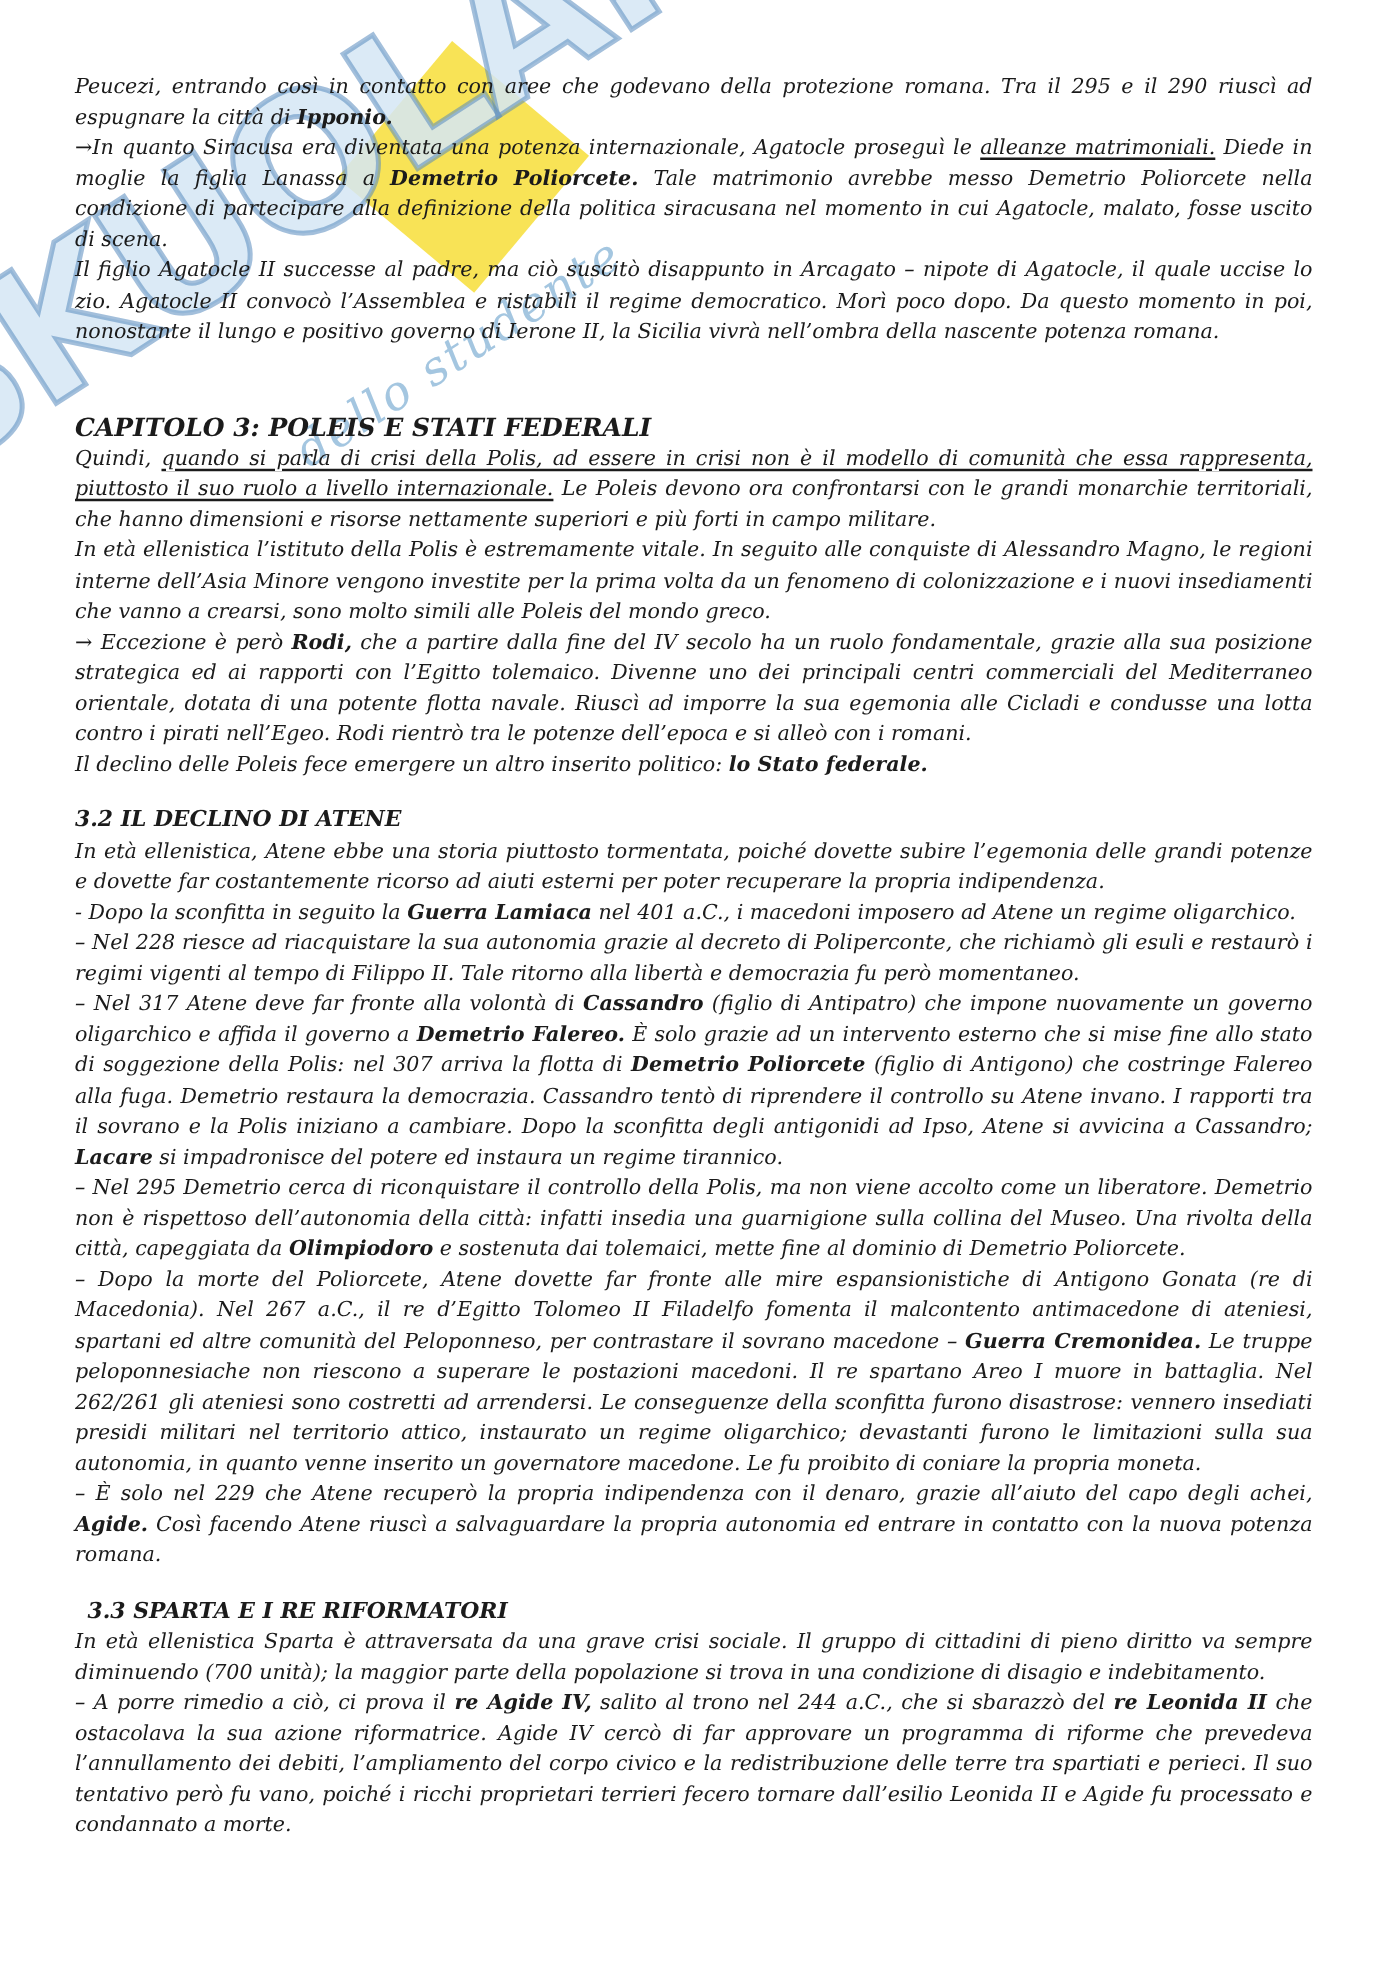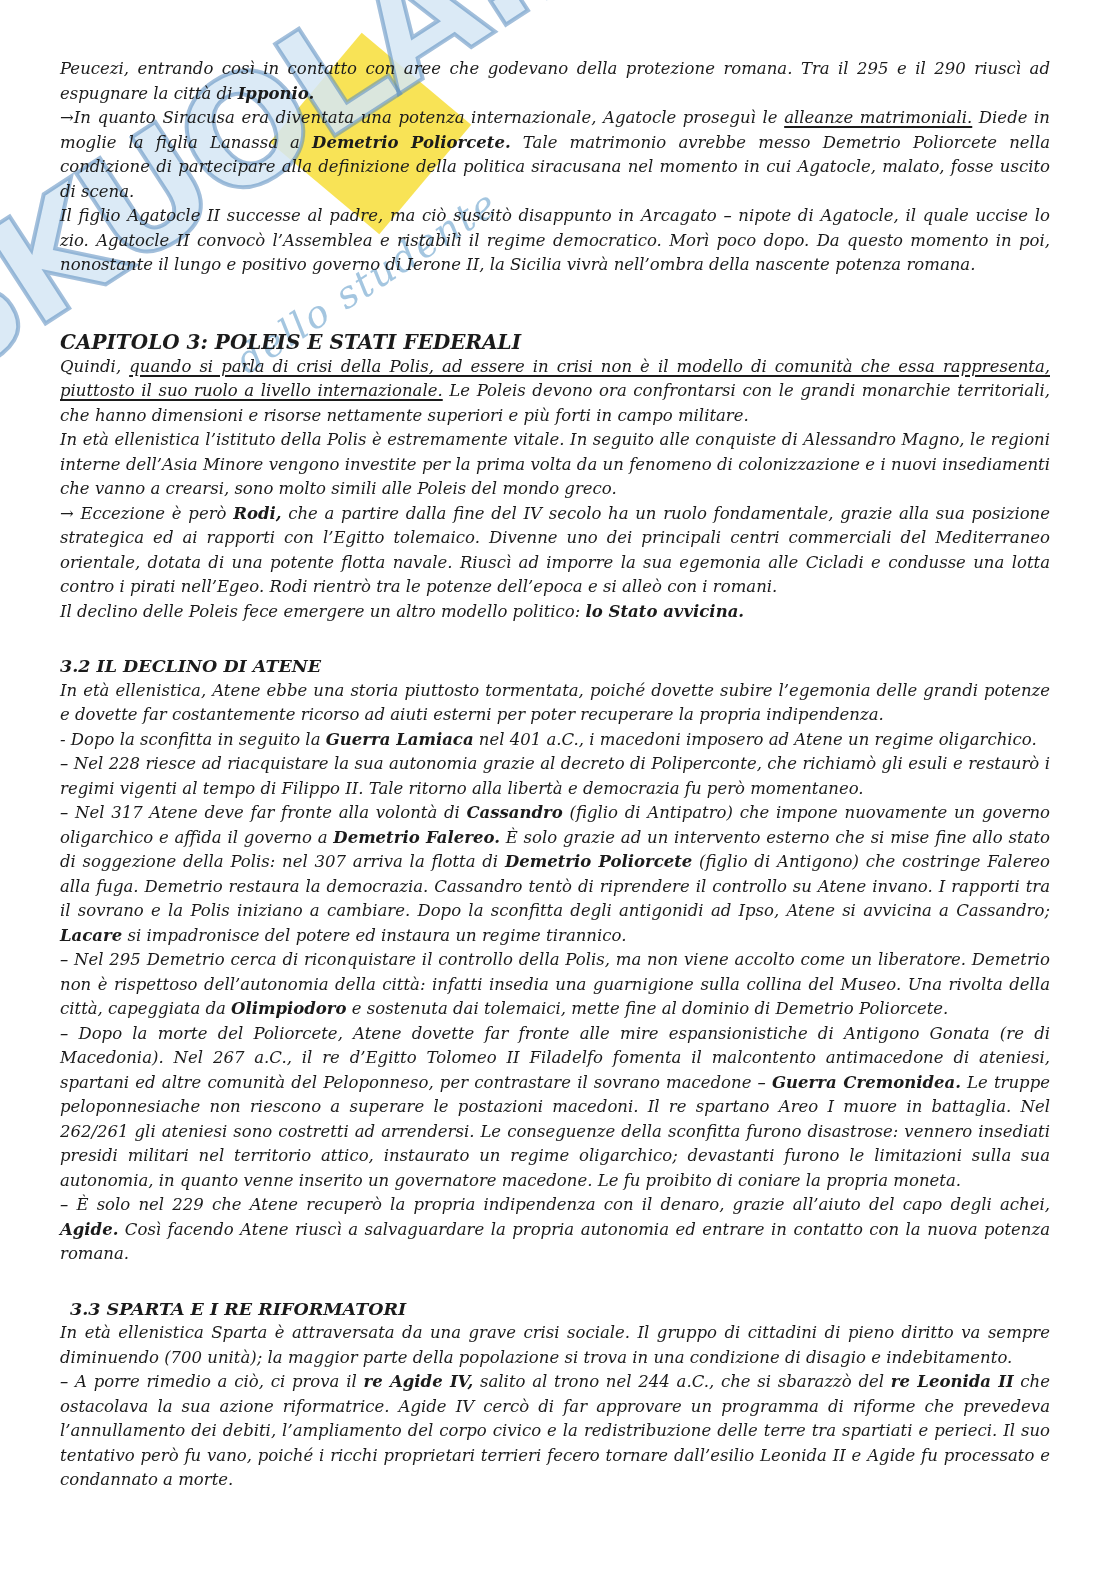--- a/index.html
+++ b/index.html
@@ -45,21 +45,21 @@
     font-style:italic;
   }
   .blk {
     font-size:16.5px; line-height:24.5px;
     text-align:justify;
     margin:0;
   }
   .blk.h1 { font-size:20px; font-weight:bold; text-align:left; line-height:25px; }
   .blk.h2 { font-size:17.5px; font-weight:bold; text-align:left; line-height:24.5px; }
   .blk.gap-lg { margin-top:52px; }
-  .blk.gap-sm { margin-top:30px; }
+  .blk.gap-sm { margin-top:20px; }
   .blk.ind { text-indent:10px; }
   .b { font-weight:bold; }
   .u { text-decoration:underline; text-decoration-thickness:1.5px; text-underline-offset:3px; }
 </style>
 </head>
 <body>
 
 <div class="watermark">
   <div class="wm-diamond"></div>
   <div class="wm-brand">SKUOLA.NET</div>
@@ -67,21 +67,21 @@
 </div>
 
 <div id="doc-body">
     <div class="blk "><span>Peucezi, entrando così in contatto con aree che godevano della protezione romana. Tra il 295 e il 290 riuscì ad espugnare la città di </span><span class="b">Ipponio.</span></div>
     <div class="blk "><span>→In quanto Siracusa era diventata una potenza internazionale, Agatocle proseguì le </span><span class="u">alleanze matrimoniali.</span><span> Diede in moglie la figlia Lanassa a </span><span class="b">Demetrio Poliorcete.</span><span> Tale matrimonio avrebbe messo Demetrio Poliorcete nella condizione di partecipare alla definizione della politica siracusana nel momento in cui Agatocle, malato, fosse uscito di scena.</span></div>
     <div class="blk "><span>Il figlio Agatocle II successe al padre, ma ciò suscitò disappunto in Arcagato – nipote di Agatocle, il quale uccise lo zio. Agatocle II convocò l’Assemblea e ristabilì il regime democratico. Morì poco dopo. Da questo momento in poi, nonostante il lungo e positivo governo di Ierone II, la Sicilia vivrà nell’ombra della nascente potenza romana.</span></div>
     <div class="blk h1 gap-lg"><span>CAPITOLO 3: POLEIS E STATI FEDERALI</span></div>
     <div class="blk "><span>Quindi, </span><span class="u">quando si parla di crisi della Polis, ad essere in crisi non è il modello di comunità che essa rappresenta, piuttosto il suo ruolo a livello internazionale.</span><span> Le Poleis devono ora confrontarsi con le grandi monarchie territoriali, che hanno dimensioni e risorse nettamente superiori e più forti in campo militare.</span></div>
     <div class="blk "><span>In età ellenistica l’istituto della Polis è estremamente vitale. In seguito alle conquiste di Alessandro Magno, le regioni interne dell’Asia Minore vengono investite per la prima volta da un fenomeno di colonizzazione e i nuovi insediamenti che vanno a crearsi, sono molto simili alle Poleis del mondo greco.</span></div>
     <div class="blk "><span>→ Eccezione è però </span><span class="b">Rodi,</span><span> che a partire dalla fine del IV secolo ha un ruolo fondamentale, grazie alla sua posizione strategica ed ai rapporti con l’Egitto tolemaico. Divenne uno dei principali centri commerciali del Mediterraneo orientale, dotata di una potente flotta navale. Riuscì ad imporre la sua egemonia alle Cicladi e condusse una lotta contro i pirati nell’Egeo. Rodi rientrò tra le potenze dell’epoca e si alleò con i romani.</span></div>
-    <div class="blk "><span>Il declino delle Poleis fece emergere un altro modello politico: </span><span class="b">lo Stato avvicina.</span></div>
+    <div class="blk "><span>Il declino delle Poleis fece emergere un altro inserito politico: </span><span class="b">lo Stato federale.</span></div>
     <div class="blk h2 gap-sm"><span>3.2 IL DECLINO DI ATENE</span></div>
     <div class="blk "><span>In età ellenistica, Atene ebbe una storia piuttosto tormentata, poiché dovette subire l’egemonia delle grandi potenze e dovette far costantemente ricorso ad aiuti esterni per poter recuperare la propria indipendenza.</span></div>
     <div class="blk "><span>- Dopo la sconfitta in seguito la </span><span class="b">Guerra Lamiaca</span><span> nel 401 a.C., i macedoni imposero ad Atene un regime oligarchico.</span></div>
     <div class="blk "><span>– Nel 228 riesce ad riacquistare la sua autonomia grazie al decreto di Poliperconte, che richiamò gli esuli e restaurò i regimi vigenti al tempo di Filippo II. Tale ritorno alla libertà e democrazia fu però momentaneo.</span></div>
     <div class="blk "><span>– Nel 317 Atene deve far fronte alla volontà di </span><span class="b">Cassandro</span><span> (figlio di Antipatro) che impone nuovamente un governo oligarchico e affida il governo a </span><span class="b">Demetrio Falereo.</span><span> È solo grazie ad un intervento esterno che si mise fine allo stato di soggezione della Polis: nel 307 arriva la flotta di </span><span class="b">Demetrio Poliorcete</span><span> (figlio di Antigono) che costringe Falereo alla fuga. Demetrio restaura la democrazia. Cassandro tentò di riprendere il controllo su Atene invano. I rapporti tra il sovrano e la Polis iniziano a cambiare. Dopo la sconfitta degli antigonidi ad Ipso, Atene si avvicina a Cassandro; </span><span class="b">Lacare</span><span> si impadronisce del potere ed instaura un regime tirannico.</span></div>
     <div class="blk "><span>– Nel 295 Demetrio cerca di riconquistare il controllo della Polis, ma non viene accolto come un liberatore. Demetrio non è rispettoso dell’autonomia della città: infatti insedia una guarnigione sulla collina del Museo. Una rivolta della città, capeggiata da </span><span class="b">Olimpiodoro</span><span> e sostenuta dai tolemaici, mette fine al dominio di Demetrio Poliorcete.</span></div>
     <div class="blk "><span>– Dopo la morte del Poliorcete, Atene dovette far fronte alle mire espansionistiche di Antigono Gonata (re di Macedonia). Nel 267 a.C., il re d’Egitto Tolomeo II Filadelfo fomenta il malcontento antimacedone di ateniesi, spartani ed altre comunità del Peloponneso, per contrastare il sovrano macedone – </span><span class="b">Guerra Cremonidea.</span><span> Le truppe peloponnesiache non riescono a superare le postazioni macedoni. Il re spartano Areo I muore in battaglia. Nel 262/261 gli ateniesi sono costretti ad arrendersi. Le conseguenze della sconfitta furono disastrose: vennero insediati presidi militari nel territorio attico, instaurato un regime oligarchico; devastanti furono le limitazioni sulla sua autonomia, in quanto venne inserito un governatore macedone. Le fu proibito di coniare la propria moneta.</span></div>
     <div class="blk "><span>– È solo nel 229 che Atene recuperò la propria indipendenza con il denaro, grazie all’aiuto del capo degli achei, </span><span class="b">Agide.</span><span> Così facendo Atene riuscì a salvaguardare la propria autonomia ed entrare in contatto con la nuova potenza romana.</span></div>
     <div class="blk h2 gap-sm ind"><span>3.3 SPARTA E I RE RIFORMATORI</span></div>
     <div class="blk "><span>In età ellenistica Sparta è attraversata da una grave crisi sociale. Il gruppo di cittadini di pieno diritto va sempre diminuendo (700 unità); la maggior parte della popolazione si trova in una condizione di disagio e indebitamento.</span></div>

